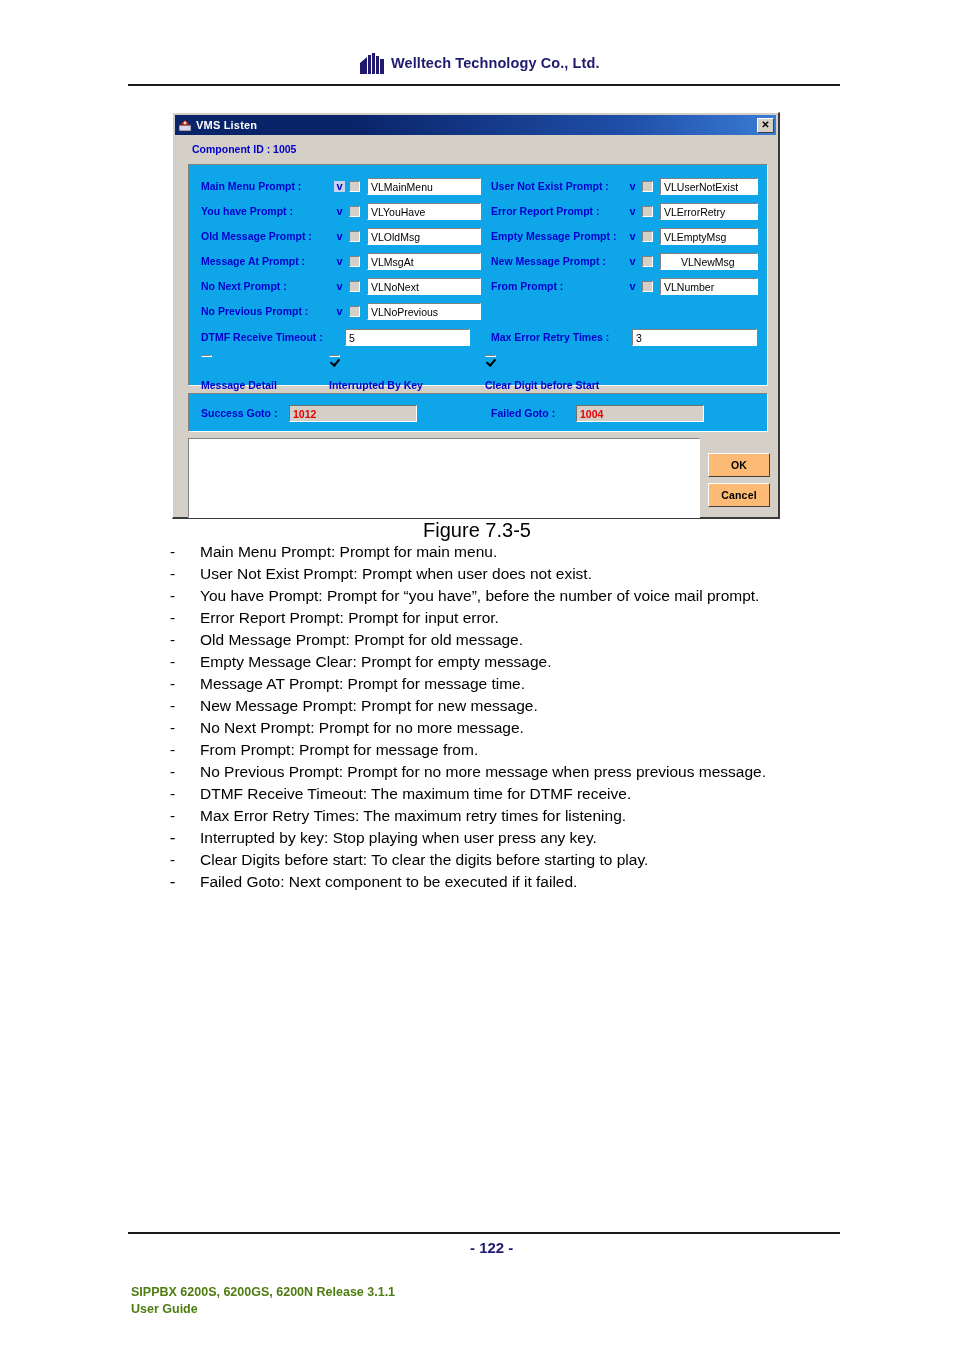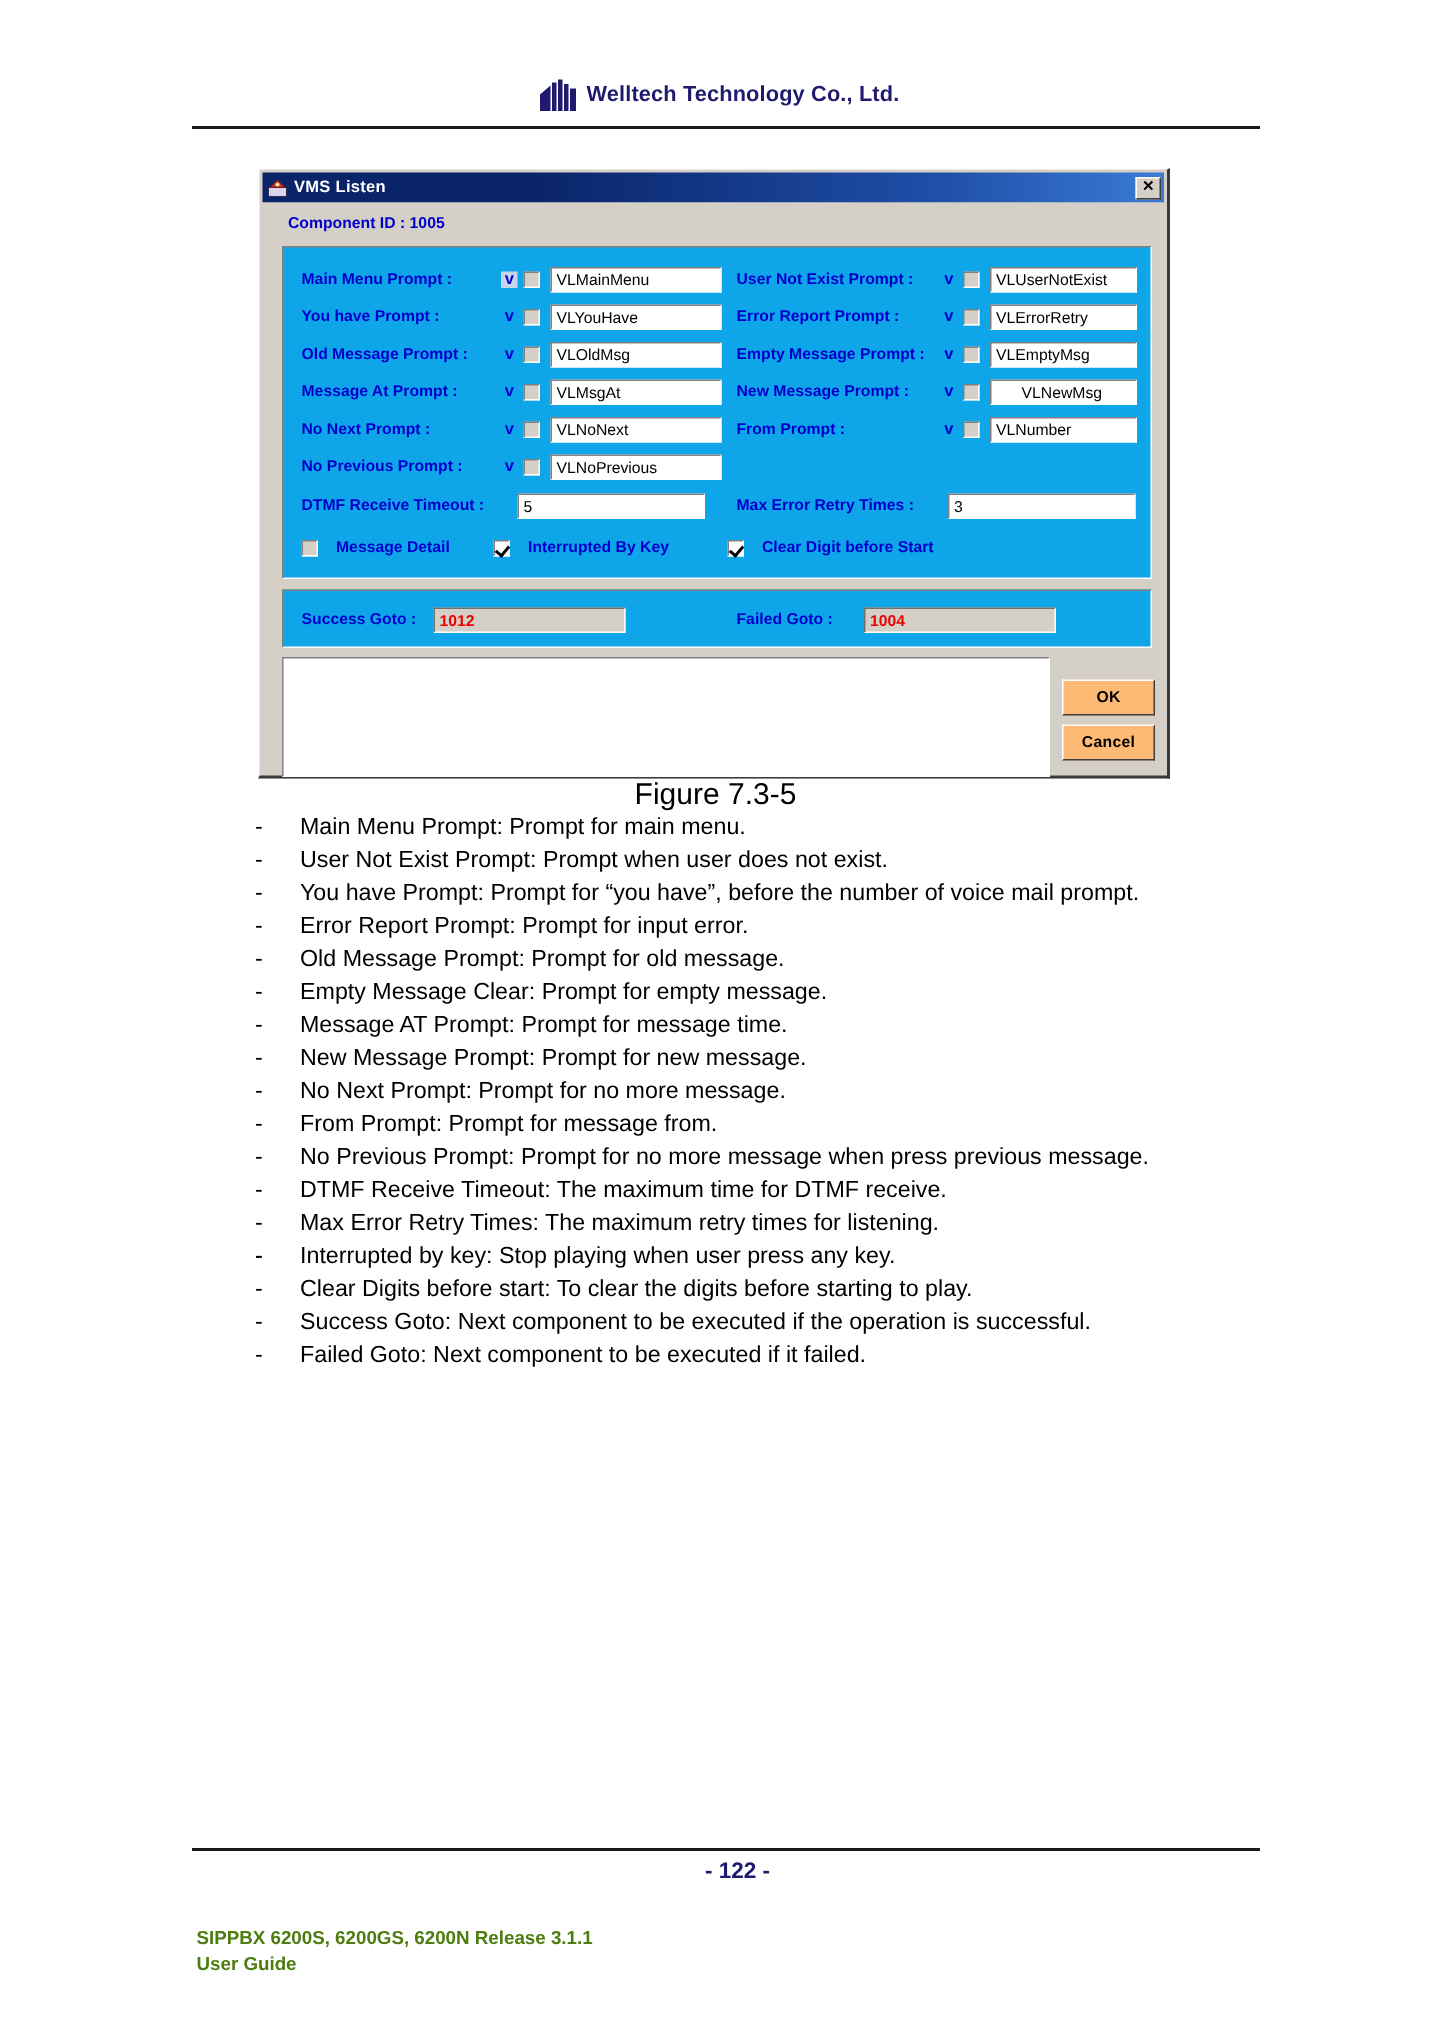--- a/index.html
+++ b/index.html
@@ -210,23 +210,24 @@
     font-weight: bold;
     border-top: 1px solid #707070;
     border-left: 1px solid #707070;
     background: #d4d0c8;
   }
 
   
   .optrow {
     position: absolute;
     display: flex;
-    align-items: flex-end;
-    gap: 12px;
+    align-items: flex-start;
+    gap: 22px;
     height: 16px;
+    flex-direction: column;
   }
   .cbox-checked {
     width: 11px;
     height: 11px;
     background: #ffffff;
     border-top: 1px solid #808080;
     border-left: 1px solid #808080;
     border-right: 1px solid #ffffff;
     border-bottom: 1px solid #ffffff;
     box-sizing: border-box;
@@ -513,21 +514,21 @@
   <div class="doc-li nojust"><span class="dash">-</span><span>Message AT Prompt: Prompt for message time.</span></div>
   <div class="doc-li nojust"><span class="dash">-</span><span>New Message Prompt: Prompt for new message.</span></div>
   <div class="doc-li nojust"><span class="dash">-</span><span>No Next Prompt: Prompt for no more message.</span></div>
   <div class="doc-li nojust"><span class="dash">-</span><span>From Prompt: Prompt for message from.</span></div>
   <div class="doc-li"><span class="dash">-</span><span>No Previous Prompt: Prompt for no more message when press previous message.</span></div>
   <div class="doc-li nojust"><span class="dash">-</span><span>DTMF Receive Timeout: The maximum time for DTMF receive.</span></div>
   <div class="doc-li nojust"><span class="dash">-</span><span>Max Error Retry Times: The maximum retry times for listening.</span></div>
   <div class="doc-li"><span class="dash">-</span></div>
   <div class="doc-li nojust"><span class="dash">-</span><span>Interrupted by key: Stop playing when user press any key.</span></div>
   <div class="doc-li nojust"><span class="dash">-</span><span>Clear Digits before start: To clear the digits before starting to play.</span></div>
-  <div class="doc-li nojust"><span class="dash">-</span><span>Success Goto: Next component to be executed if the operation is successful.</span></div>
+  <div class="doc-li nojust"><span class="dash">-</span></div>
   <div class="doc-li nojust"><span class="dash">-</span><span>Failed Goto: Next component to be executed if it failed.</span></div>
 </div>
 
 <div class="footer-rule"></div>
 <div class="footer-left">
   <div>SIPPBX 6200S, 6200GS, 6200N Release 3.1.1</div>
   <div>User Guide</div>
 </div>
 <div class="footer-page">- 122 -</div>
 

